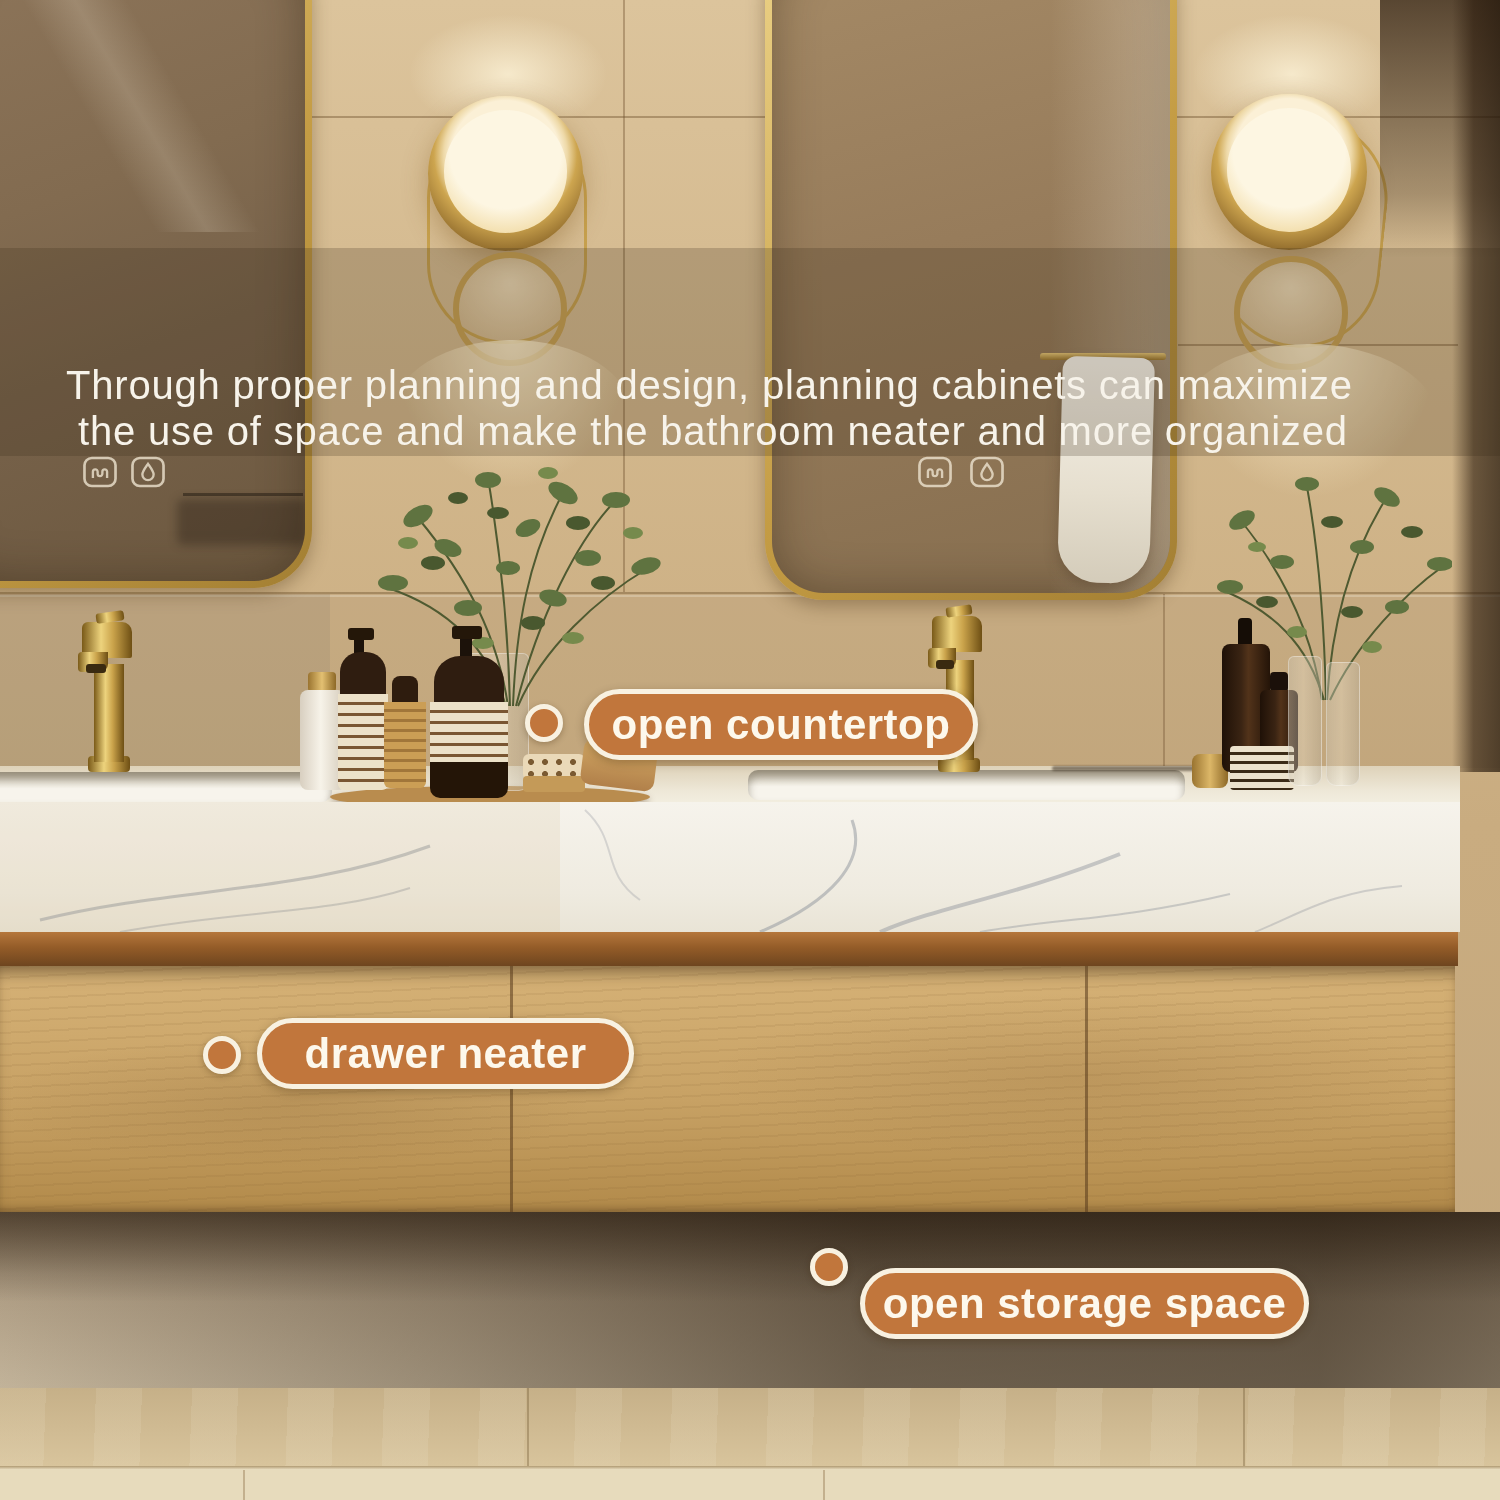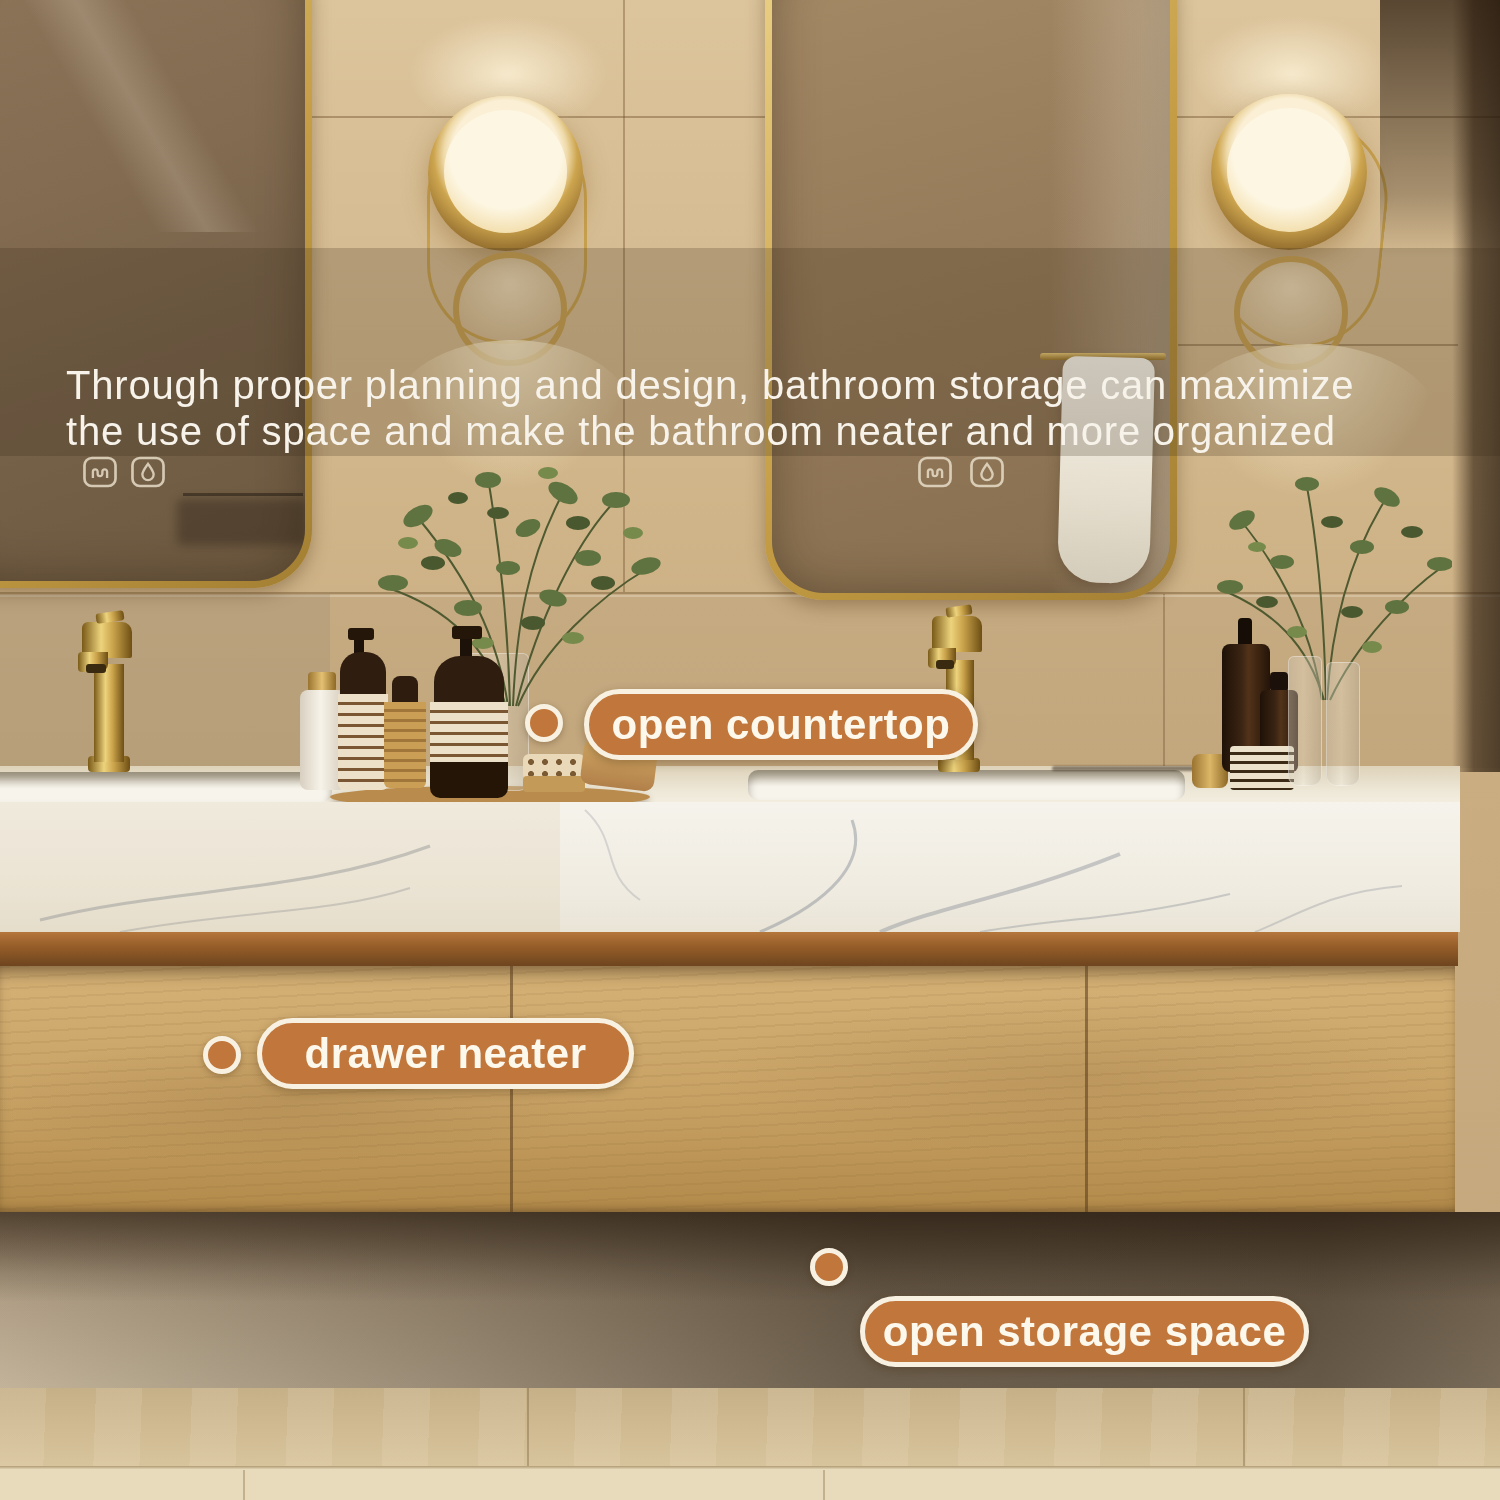--- a/index.html
+++ b/index.html
@@ -331,32 +331,32 @@
   <div class="floor-upper"></div>
   <div class="grout-v" style="left:527px;top:1388px;height:78px;background:rgba(110,85,50,.35);"></div>
   <div class="grout-v" style="left:1243px;top:1388px;height:78px;background:rgba(110,85,50,.35);"></div>
   <div class="floor-grout"></div>
   <div class="floor-lower"></div>
   <div class="grout-v" style="left:243px;top:1470px;height:30px;background:rgba(150,125,85,.45);"></div>
   <div class="grout-v" style="left:823px;top:1470px;height:30px;background:rgba(150,125,85,.45);"></div>
 
   <div class="overlay-band"></div>
   <div class="subtitle">
-    <div style="position:static;">Through proper planning and design, bathroom storage can maximize</div>
-    <div style="position:static;">the use of space and make the bathroom neater and more organized</div>
+    <div style="position:static;">Through proper planning and design, planning cabinets can maximize</div>
+    <div style="position:static;margin-left:12px;">the use of space and make the bathroom neater and more organized</div>
   </div>
 
   <div class="callout-dot" style="left:525px;top:704px;"></div>
   <div class="callout-pill" style="left:584px;top:689px;width:394px;">
     <span>open countertop</span>
   </div>
 
   <div class="callout-dot" style="left:203px;top:1036px;"></div>
   <div class="callout-pill" style="left:257px;top:1018px;width:377px;">
     <span>drawer neater</span>
   </div>
 
   <div class="callout-dot" style="left:810px;top:1248px;"></div>
-  <div class="callout-pill" style="left:860px;top:1296px;width:449px;">
+  <div class="callout-pill" style="left:860px;top:1268px;width:449px;">
     <span>open storage space</span>
   </div>
 
 </div>
 
 </body></html>

